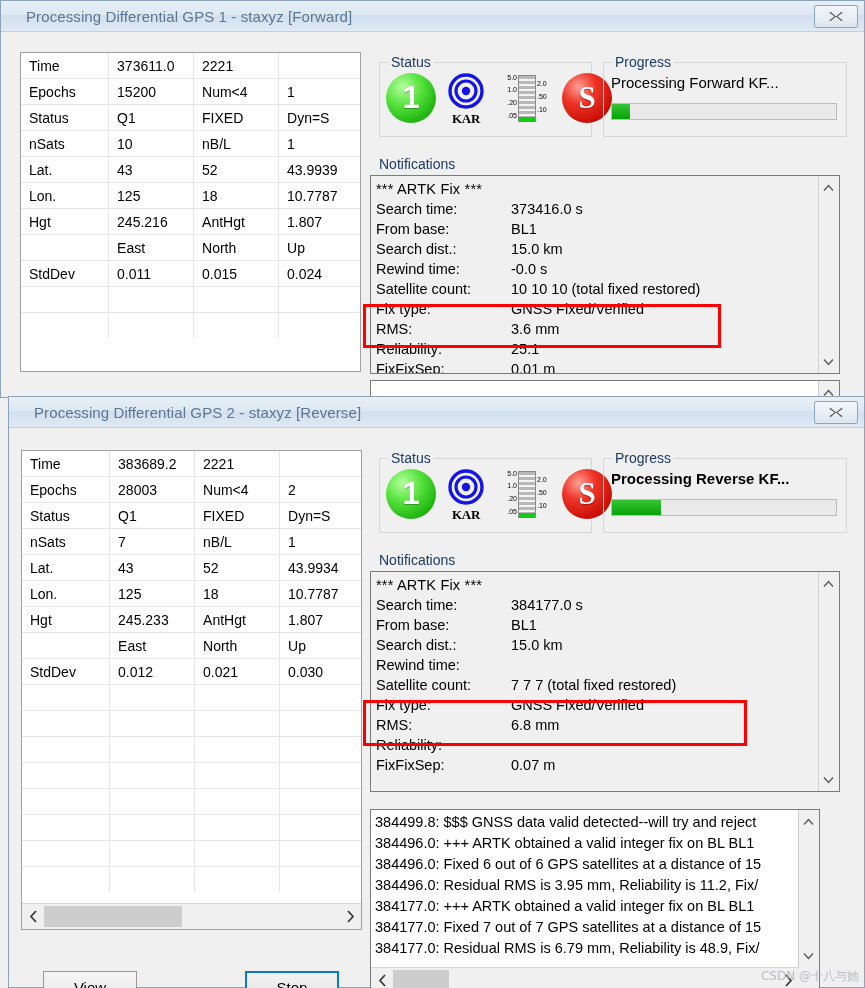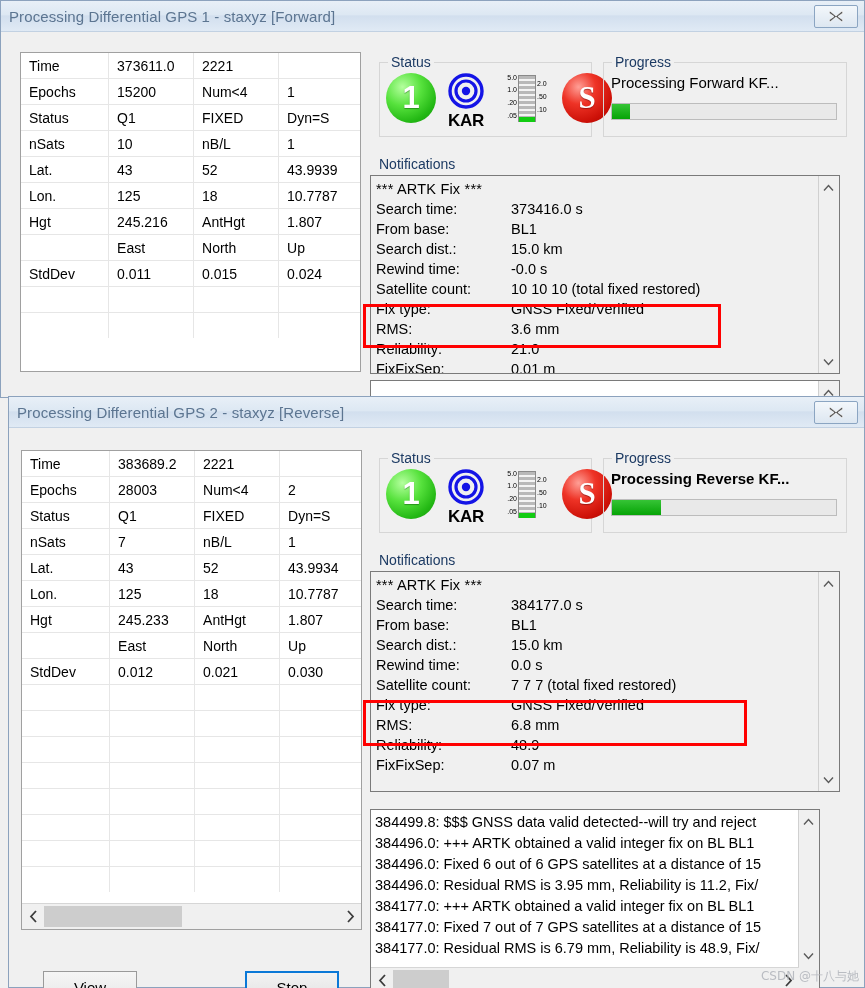--- a/index.html
+++ b/index.html
@@ -17,21 +17,21 @@
     position:absolute;
     background:#f0f0f0;
     border:1px solid #8ca2bd;
     box-sizing:border-box;
   }
   .titlebar{
     height:31px;
     background:linear-gradient(to bottom,#e8eff7 0%,#dde8f3 45%,#d2dfee 50%,#e0eaf5 100%);
     border-bottom:1px solid #c2d1e2;
     display:flex;align-items:center;
-    padding:0 6px 0 8px;
+    padding:0 6px 0 25px;
     box-sizing:border-box;
   }
   .titlebar .title{
     flex:1;
     font-size:15px;
     color:#5c7591;
     letter-spacing:.1px;
     white-space:nowrap;
     overflow:hidden;
   }
@@ -133,22 +133,22 @@
     width:50px;height:50px;border-radius:50%;
     background:radial-gradient(circle at 33% 28%, #ff9f96 0%, #ee3326 35%, #cc1007 72%, #9e0600 100%);
     display:flex;align-items:center;justify-content:center;
     color:#fff;font-size:31px;font-weight:bold;
     font-family:"Liberation Serif", serif;
     text-shadow:0 1px 1px rgba(90,0,0,.5);
     box-sizing:border-box;
   }
   .kar{width:52px;text-align:center;}
   .kar .kartext{
-    font-size:17px;font-weight:bold;letter-spacing:-.3px;
-    font-family:Liberation Sans, sans-serif;margin-top:-2px;
+    font-size:13px;font-weight:bold;letter-spacing:-.3px;
+    font-family:Liberation Serif, serif;margin-top:-2px;
   }
   .gauge{position:relative;width:62px;height:52px;}
   .gauge .bars{
     position:absolute;left:22px;top:2px;width:18px;height:47px;
     background:repeating-linear-gradient(to bottom,#b9b9b9 0px,#b9b9b9 3px,#f4f4f4 3px,#f4f4f4 5px);
     border:1px solid #8a8a8a;box-sizing:border-box;
   }
   .gauge .lit{
     position:absolute;left:23px;bottom:3px;width:16px;height:5px;
     background:#12cc12;
@@ -405,21 +405,21 @@
         <div class="nrow">
             <span class="k">Fix type:</span>
             <span class="v">GNSS Fixed/Verified</span>
           </div>
         <div class="nrow">
             <span class="k">RMS:</span>
             <span class="v">3.6 mm</span>
           </div>
         <div class="nrow">
             <span class="k">Reliability:</span>
-            <span class="v">21.0</span>
+            <span class="v">25.1</span>
           </div>
         <div class="nrow">
             <span class="k">FixFixSep:</span>
             <span class="v">0.01 m</span>
           </div>
       </div>
       <div class="vscroll">
         <div class="up">
           <svg width="11" height="8" viewBox="0 0 11 8">
               <path d="M1 6.4 L5.5 1.6 L10 6.4" fill="none" stroke="#5a5a5a" stroke-width="1.4"></path>
@@ -637,37 +637,35 @@
         <div class="nrow">
             <span class="k">From base:</span>
             <span class="v">BL1</span>
           </div>
         <div class="nrow">
             <span class="k">Search dist.:</span>
             <span class="v">15.0 km</span>
           </div>
         <div class="nrow">
             <span class="k">Rewind time:</span>
-            <span class="v">0.0 s</span>
           </div>
         <div class="nrow">
             <span class="k">Satellite count:</span>
             <span class="v">7  7  7  (total  fixed  restored)</span>
           </div>
         <div class="nrow">
             <span class="k">Fix type:</span>
             <span class="v">GNSS Fixed/Verified</span>
           </div>
         <div class="nrow">
             <span class="k">RMS:</span>
             <span class="v">6.8 mm</span>
           </div>
         <div class="nrow">
             <span class="k">Reliability:</span>
-            <span class="v">48.9</span>
           </div>
         <div class="nrow">
             <span class="k">FixFixSep:</span>
             <span class="v">0.07 m</span>
           </div>
       </div>
       <div class="vscroll">
         <div class="up">
           <svg width="11" height="8" viewBox="0 0 11 8">
               <path d="M1 6.4 L5.5 1.6 L10 6.4" fill="none" stroke="#5a5a5a" stroke-width="1.4"></path>

